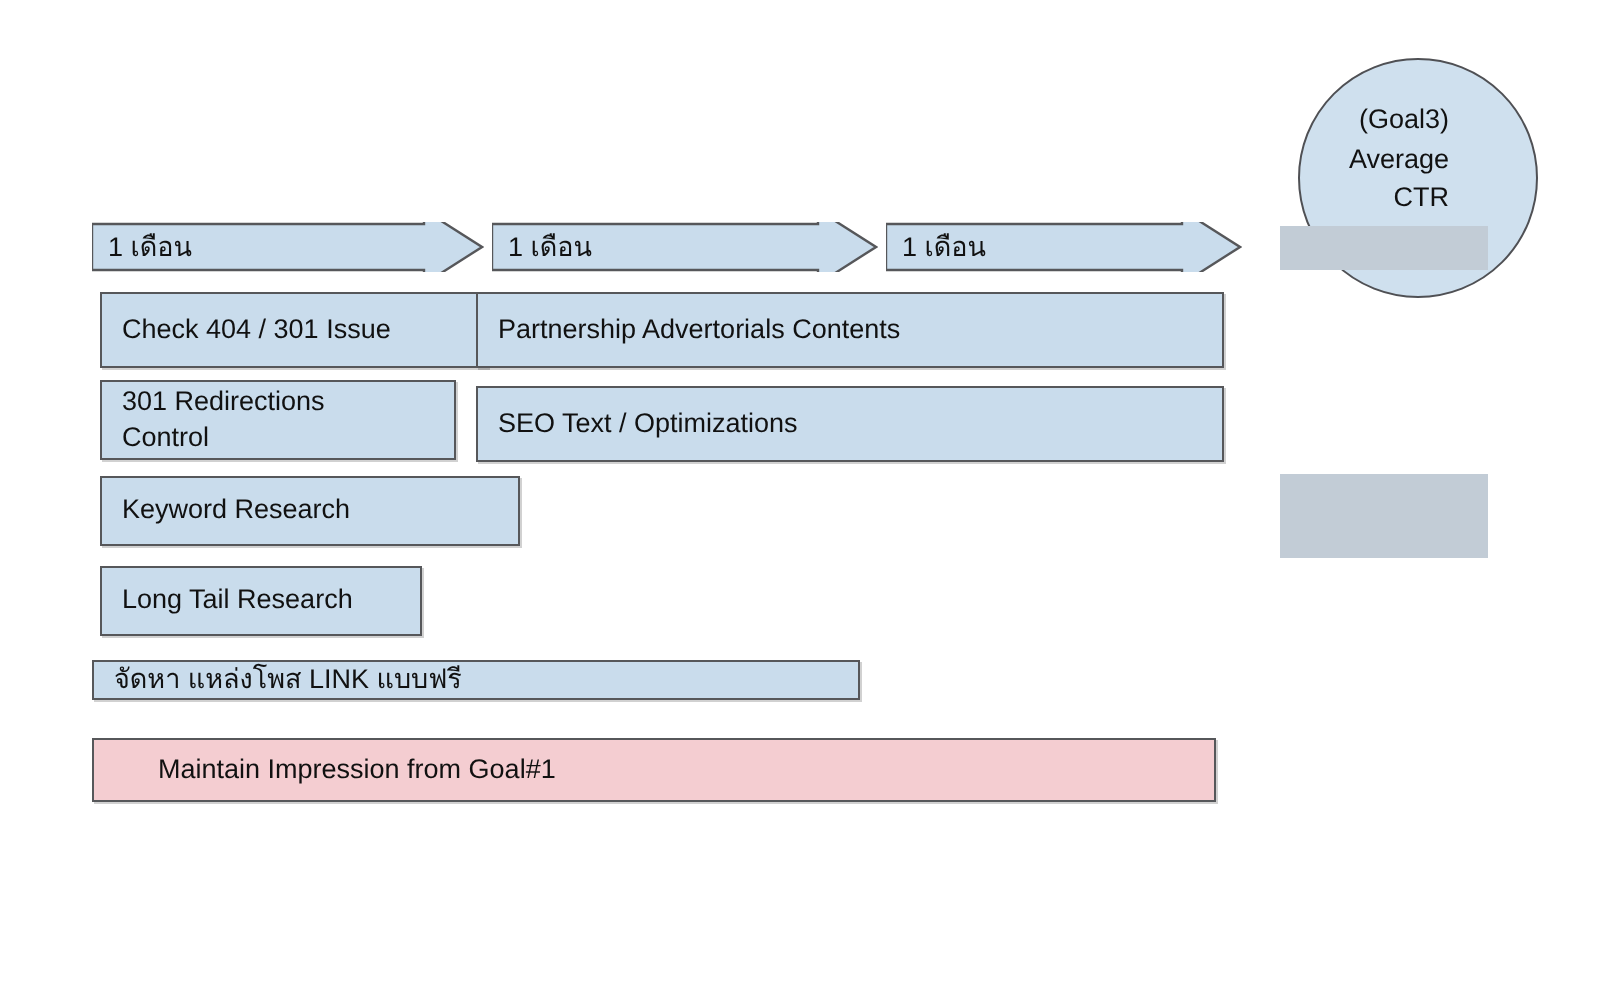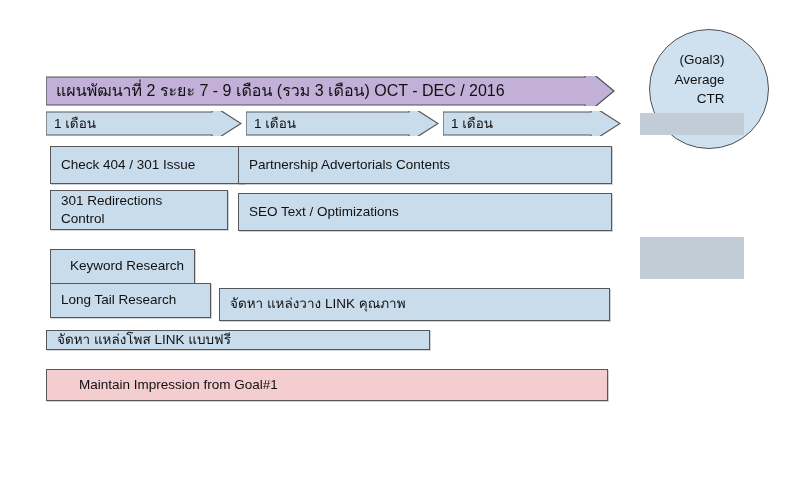--- a/index.html
+++ b/index.html
@@ -89,21 +89,21 @@
   }
   .task .txt {
     display: block;
     white-space: pre-line;
   }
 
   .t-check      { left: 50px;  top: 146px; width: 194px; height: 38px; }
   .t-partner    { left: 238px; top: 146px; width: 374px; height: 38px; }
   .t-redirect   { left: 50px;  top: 190px; width: 178px; height: 40px; }
   .t-seo        { left: 238px; top: 193px; width: 374px; height: 38px; }
-  .t-keyword    { left: 50px;  top: 249px; width: 145px; height: 35px; justify-content: flex-end; }
+  .t-keyword    { left: 50px;  top: 238px; width: 210px; height: 35px; }
   .t-longtail   { left: 50px;  top: 283px; width: 161px; height: 35px; }
   .t-linkplace  { left: 219px; top: 288px; width: 391px; height: 33px; }
   .t-linkfree   { left: 46px;  top: 330px; width: 384px; height: 20px; }
   .t-maintain   { left: 46px;  top: 369px; width: 562px; height: 32px; }
 
   
   .goal-circle {
     position: absolute;
     border-radius: 50%;
     background: #cfe0ee;
@@ -146,26 +146,20 @@
   .goal4-redaction {
     left: 640px; top: 237px;
     width: 104px; height: 42px;
   }
 </style>
 </head>
 <body>
 
 <div id="canvas">
 
-  <div class="phase-banner">
-    <svg class="shape" viewBox="0 0 569 30" preserveAspectRatio="none">
-      <polygon points="0,1 539,1 539,-9 568,15 539,39 539,29 0,29" fill="#c3b0d8" stroke="#4f5054" stroke-width="1.2"></polygon>
-    </svg>
-    <div class="label">แผนพัฒนาที่ 2 ระยะ 7 - 9 เดือน (รวม 3 เดือน) OCT - DEC / 2016</div>
-  </div>
 
   <div class="month-arrow m1">
     <svg class="shape" viewBox="0 0 196 25" preserveAspectRatio="none">
       <polygon points="0,1 166,1 166,-6 195,12.5 166,31 166,24 0,24" fill="#c9dcec" stroke="#56575a" stroke-width="1.2"></polygon>
     </svg>
     <div class="label">1 เดือน</div>
   </div>
 
   <div class="month-arrow m2">
     <svg class="shape" viewBox="0 0 193 25" preserveAspectRatio="none">
@@ -199,23 +193,20 @@
   </div>
 
   <div class="task t-keyword">
     <span class="txt">Keyword Research</span>
   </div>
 
   <div class="task t-longtail">
     <span class="txt">Long Tail Research</span>
   </div>
 
-  <div class="task t-linkplace">
-    <span class="txt">จัดหา แหล่งวาง LINK คุณภาพ</span>
-  </div>
 
   <div class="task t-linkfree">
     <span class="txt">จัดหา แหล่งโพส LINK แบบฟรี</span>
   </div>
 
   <div class="task pink t-maintain">
     <span class="txt">Maintain Impression from Goal#1</span>
   </div>
 
   <div class="goal-circle goal3">

